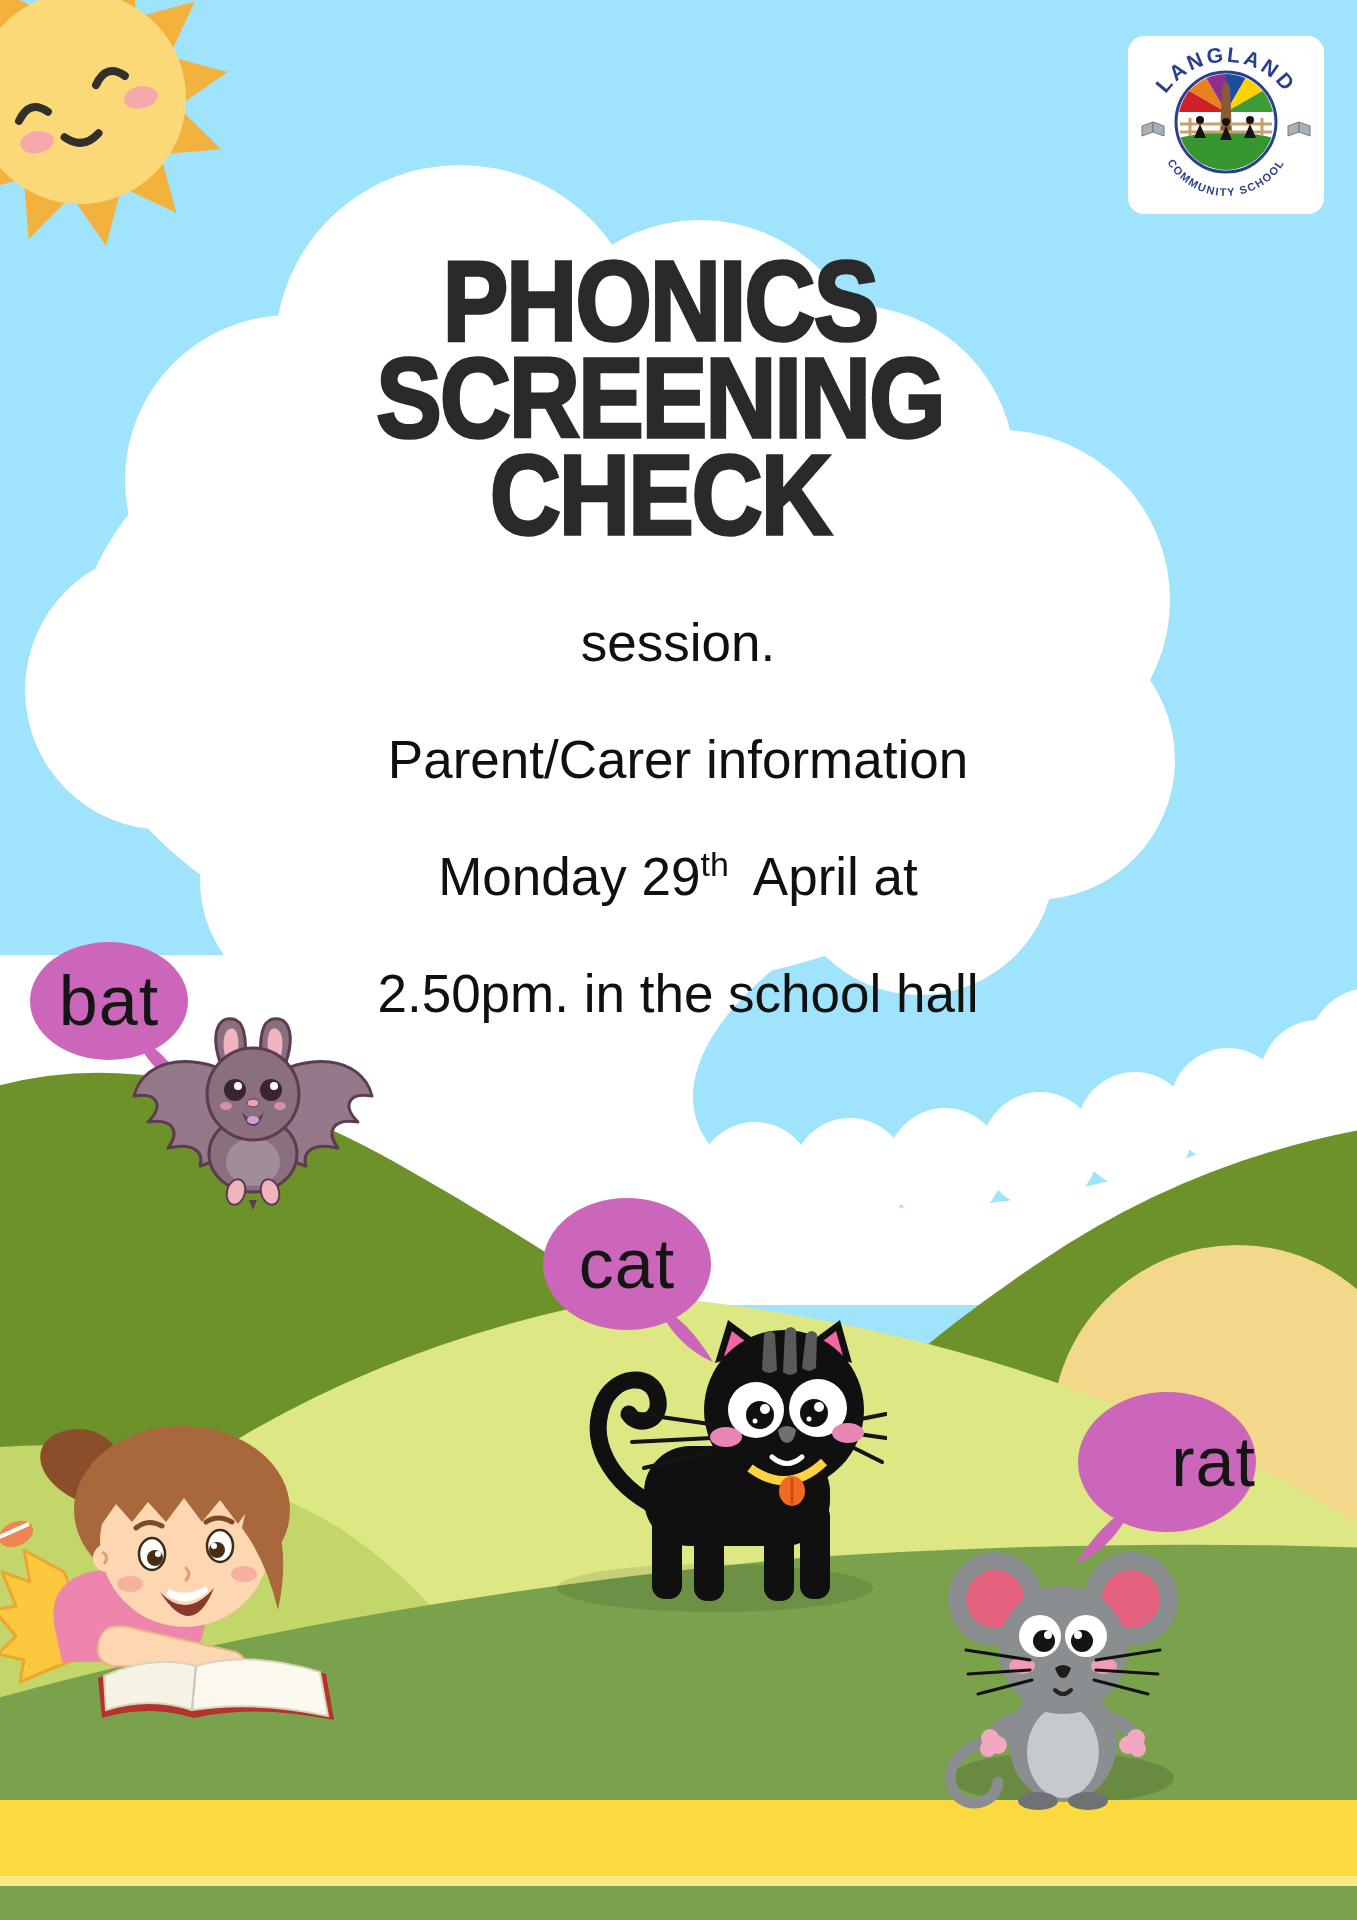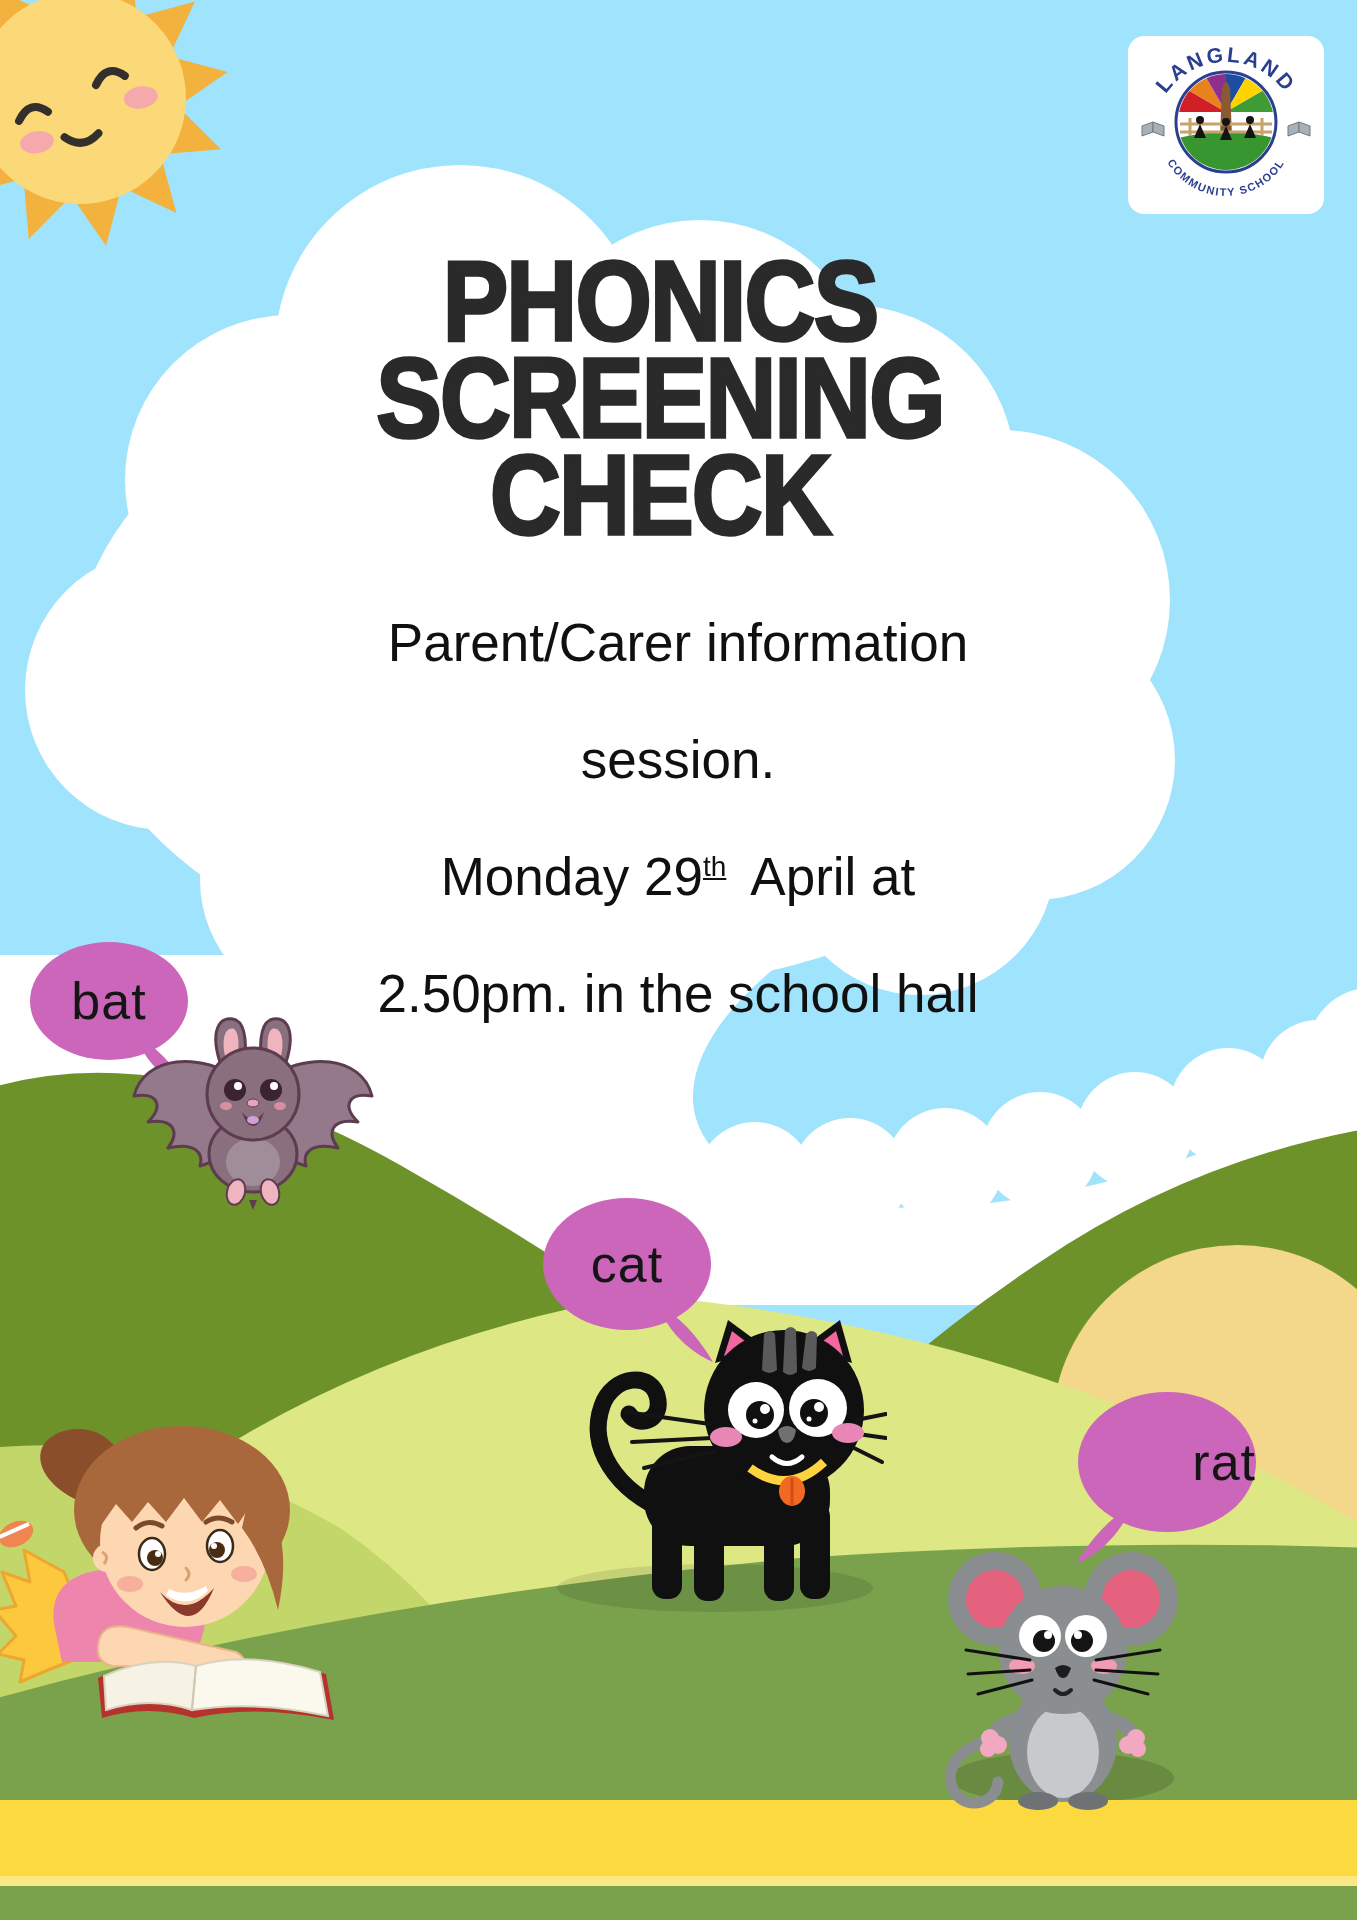--- a/index.html
+++ b/index.html
@@ -16,26 +16,26 @@
   }
   .title .tline{
     font-size:114px;line-height:97px;font-weight:bold;letter-spacing:-2px;
     color:#2a2a2a;-webkit-text-stroke:3.5px #2a2a2a;
   }
   
   .info{
     position:absolute;left:128px;top:584px;width:1100px;text-align:center;
     color:#101010;font-size:53px;line-height:117px;font-weight:500;
   }
-  .info .sup{font-size:28px;vertical-align:super;line-height:0;text-decoration:underline;}
+  .info .sup{font-size:34px;vertical-align:super;line-height:0;}
   .info .after{margin-left:24px;}
   
   .bubble{position:absolute;background:#cc66ba;border-radius:50%;
     display:flex;align-items:center;justify-content:center;}
-  .bubble .lbl{font-size:52px;color:#151515;letter-spacing:1px;}
+  .bubble .lbl{font-size:70px;color:#151515;letter-spacing:1px;}
   .bubble .tail{position:absolute;width:58px;height:58px;}
   .bubble .tail.br{right:-8px;bottom:-36px;}
   .bubble .tail.bl{left:-8px;bottom:-36px;transform:scaleX(-1);}
   #bubble-bat{left:30px;top:942px;width:158px;height:118px;}
   #bubble-cat{left:543px;top:1198px;width:168px;height:132px;align-items:center;}
   #bubble-rat{left:1078px;top:1392px;width:178px;height:140px;justify-content:flex-end;}
   
   .logo{position:absolute;left:1128px;top:36px;width:196px;height:178px;
     background:#ffffff;border-radius:16px;}
   .logo svg{display:block;}
@@ -168,22 +168,22 @@
     </svg>
   </div>
 
   <div class="title">
     <div class="tline">PHONICS</div>
     <div class="tline">SCREENING</div>
     <div class="tline">CHECK</div>
   </div>
 
   <div class="info">
+    <div>session.</div>
     <div>Parent/Carer information</div>
-    <div>session.</div>
     <div><span>Monday 29</span><sup class="sup">th</sup><span class="after">April at</span></div>
     <div>2.50pm. in the school hall</div>
   </div>
 
   <div class="bubble" id="bubble-bat">
     <svg class="tail br" viewBox="0 0 58 58">
       <path d="M6,2 C26,16 40,34 52,54 C28,44 10,24 2,8 Z" fill="#cc66ba"></path>
     </svg>
     <span class="lbl">bat</span>
   </div>

